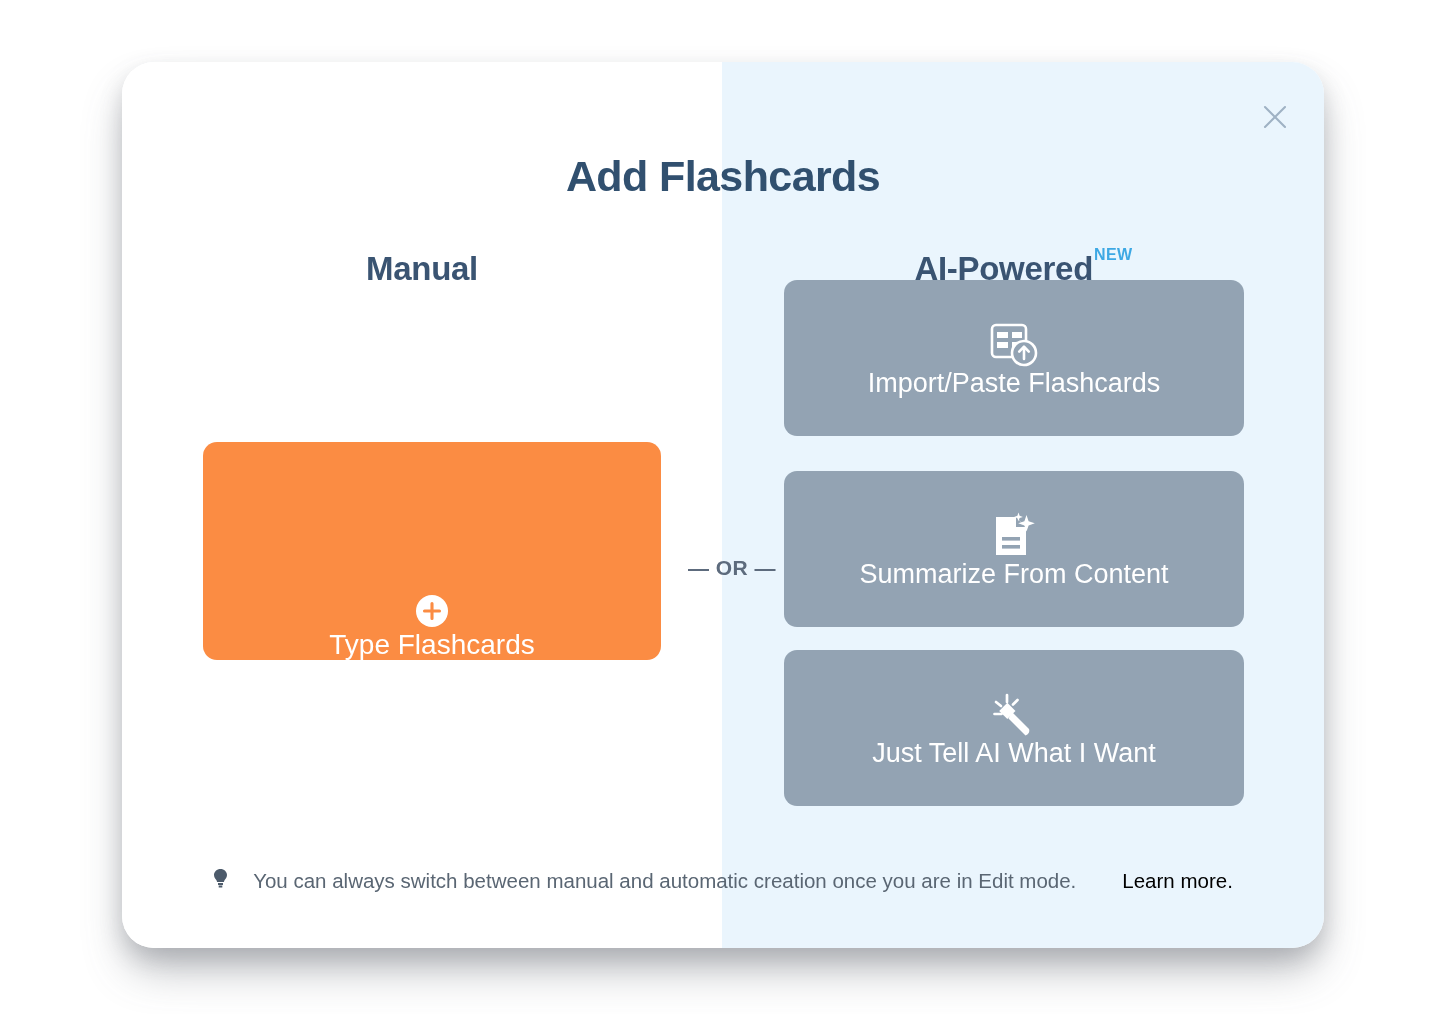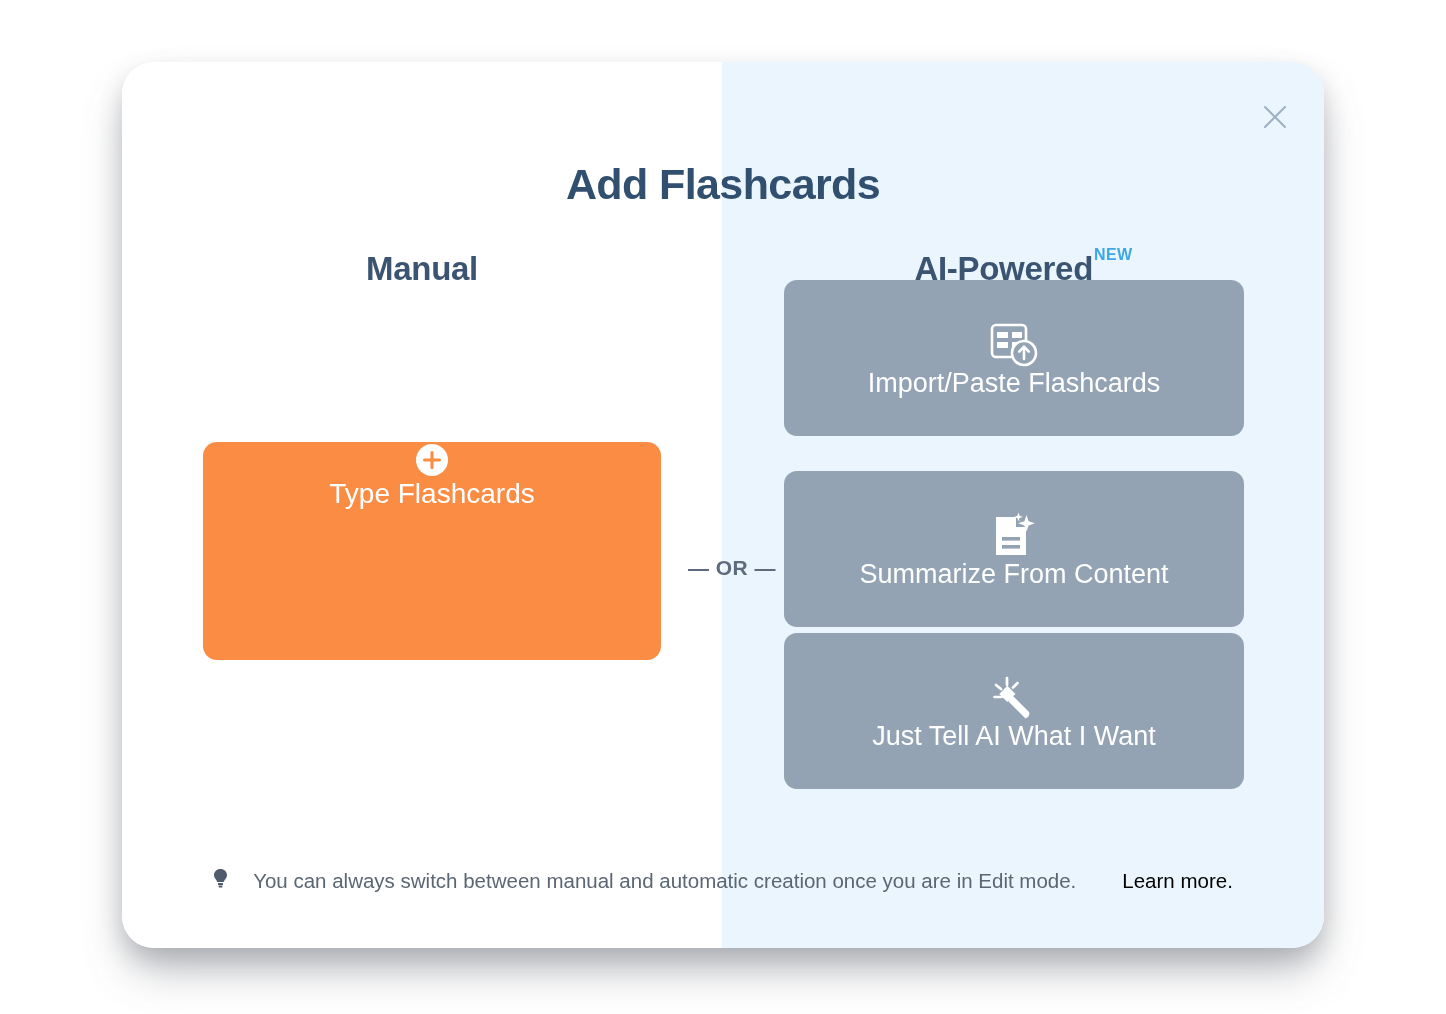--- a/index.html
+++ b/index.html
@@ -72,21 +72,20 @@
   .modal-title {
     position: absolute;
     left: 0;
     top: 90px;
     width: 100%;
     text-align: center;
     font-size: 43px;
     font-weight: 700;
     color: #31506f;
     letter-spacing: -0.6px;
-    margin-top: 8px;
   }
 
   
   .col-head {
     position: absolute;
     top: 188px;
     font-size: 33px;
     font-weight: 700;
     color: #3a5472;
     letter-spacing: -0.3px;
@@ -119,21 +118,21 @@
     top: 380px;
     width: 458px;
     height: 218px;
     background: #fb8c43;
     border: none;
     border-radius: 14px;
     color: #ffffff;
     display: flex;
     flex-direction: column;
     align-items: center;
-    justify-content: flex-start;
+    justify-content: flex-end;
     cursor: pointer;
     font-family: inherit;
   }
   .type-btn .plus-icon { display: block; }
   .type-btn-label {
     font-size: 28px;
     font-weight: 400;
     color: #ffffff;
     line-height: 1;
   }
@@ -165,21 +164,21 @@
     color: #ffffff;
     display: flex;
     flex-direction: column;
     align-items: center;
     justify-content: center;
     cursor: pointer;
     font-family: inherit;
   }
   .ai-btn-1 { top: 218px; }
   .ai-btn-2 { top: 409px; }
-  .ai-btn-3 { top: 571px; align-items: center; }
+  .ai-btn-3 { top: 588px; align-items: center; }
   .ai-btn-label {
     font-size: 27px;
     font-weight: 400;
     color: #ffffff;
     line-height: 1;
   }
   .ai-icon { display: block; height: 50px; }
 
   
   .footer-note {

